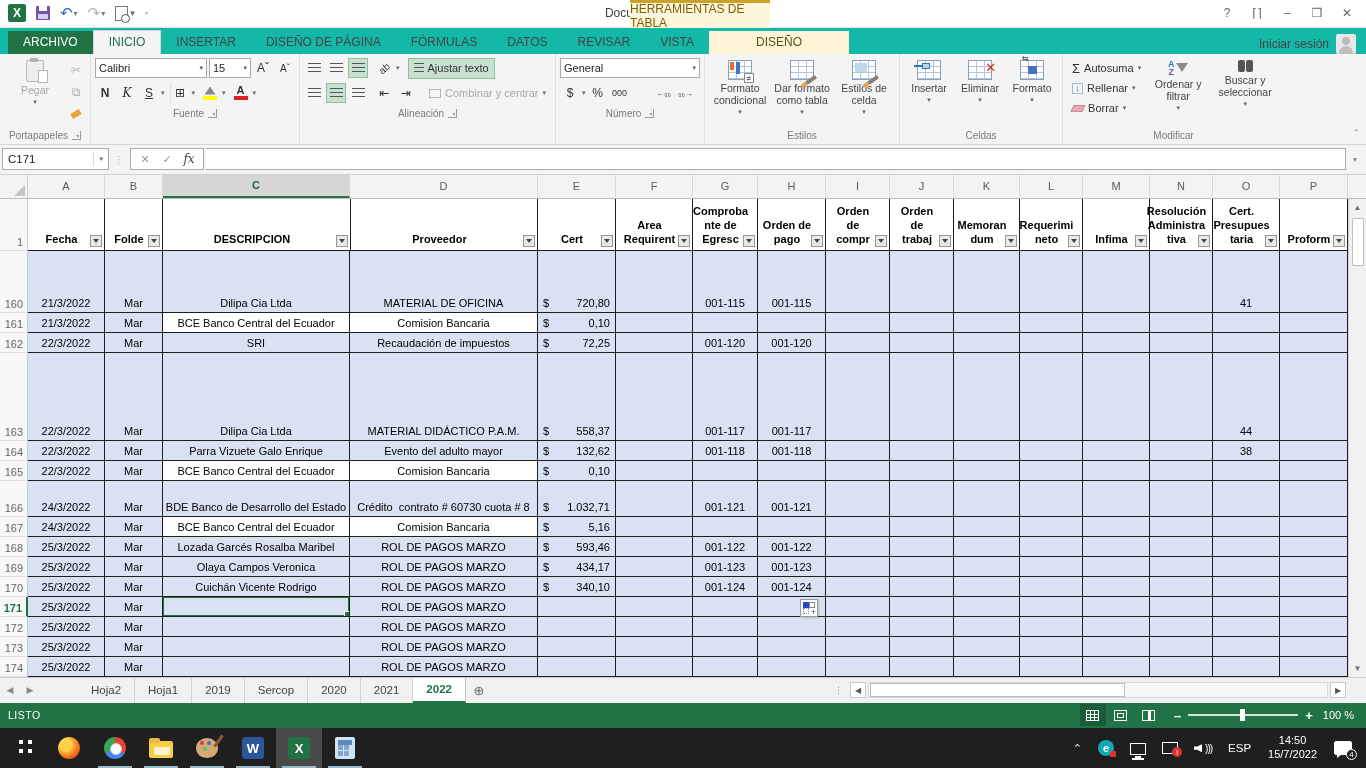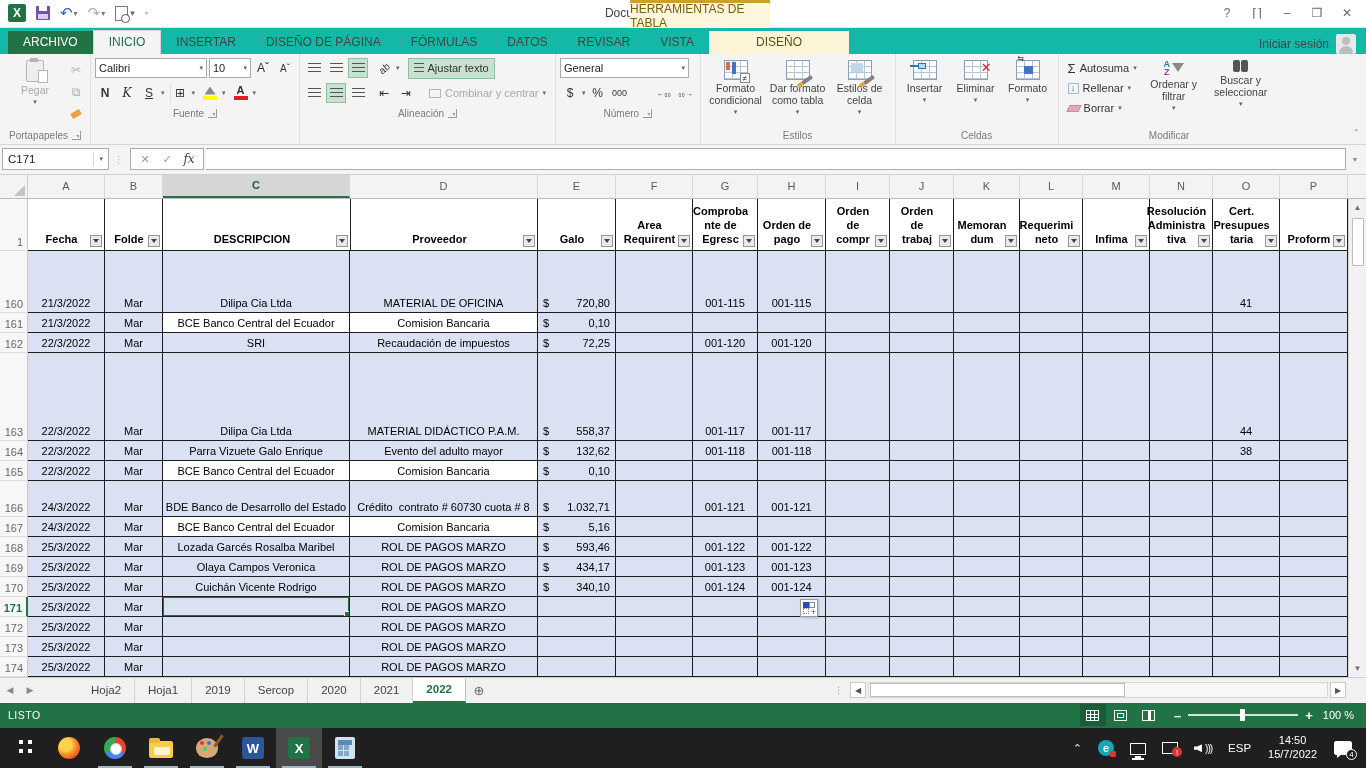--- a/index.html
+++ b/index.html
@@ -262,21 +262,21 @@
     </div>
 
     <div class="grp">
       <div style="display:flex;flex-direction:column">
         <div class="mrow">
           <div class="combo" style="width:112px">
               <span>Calibri</span>
               <span class="ca">▾</span>
             </div>
           <div class="combo" style="width:42px">
-              <span>10</span>
+              <span>15</span>
               <span class="ca">▾</span>
             </div>
           <div class="sbtn">Aˇ</div>
           <div class="sbtn" style="font-size:10px">Aˇ</div>
         </div>
         <div class="mrow">
           <div class="sbtn" style="font-weight:bold">N</div>
           <div class="sbtn" style="font-style:italic;font-family:'DejaVu Serif',serif">K</div>
           <div class="sbtn" style="text-decoration:underline">S</div>
           <span class="caret">▾</span>
@@ -340,21 +340,21 @@
       </div>
       <div class="grp-label">
           <span>Alineación</span>
           <span class="dlg"></span>
         </div>
     </div>
 
     <div class="grp">
       <div style="display:flex;flex-direction:column">
         <div class="mrow">
-          <div class="combo" style="width:129px">
+          <div class="combo" style="width:140px">
               <span>General</span>
               <span class="ca">▾</span>
             </div>
         </div>
         <div class="mrow">
           <div class="sbtn">$</div>
           <span class="caret">▾</span>
           <div class="sbtn">%</div>
           <div class="sbtn" style="font-size:9px">000</div>
           <div class="sbtn" style="font-size:8px;margin-left:22px">←₀₀</div>
@@ -513,21 +513,21 @@
         <div class="lfill"></div>
       </div>
     <div class="gbody">
       <div class="sheet" id="sheet">
           <div class="grow" style="height: 52px;">
             <div class="rowhdr">1</div>
             <div class="hcell" style="width: 77px;"><span>Fecha</span><span class="filterbtn"></span></div>
             <div class="hcell" style="width: 58px;"><span>Folde</span><span class="filterbtn"></span></div>
             <div class="hcell" style="width: 188px;"><span>DESCRIPCION</span><span class="filterbtn"></span></div>
             <div class="hcell" style="width: 187px;"><span>Proveedor</span><span class="filterbtn"></span></div>
-            <div class="hcell" style="width: 78px;"><span>Galo</span><span class="filterbtn"></span></div>
+            <div class="hcell" style="width: 78px;"><span>Cert</span><span class="filterbtn"></span></div>
             <div class="hcell" style="width: 77px;"><span>Area
 Requirent</span><span class="filterbtn"></span></div>
             <div class="hcell" style="width: 65px;"><span>Comproba
 nte de
 Egresc</span><span class="filterbtn"></span></div>
             <div class="hcell" style="width: 68px;"><span>Orden de
 pago</span><span class="filterbtn"></span></div>
             <div class="hcell" style="width: 64px;"><span>Orden de
 compr</span><span class="filterbtn"></span></div>
             <div class="hcell" style="width: 64px;"><span>Orden de

